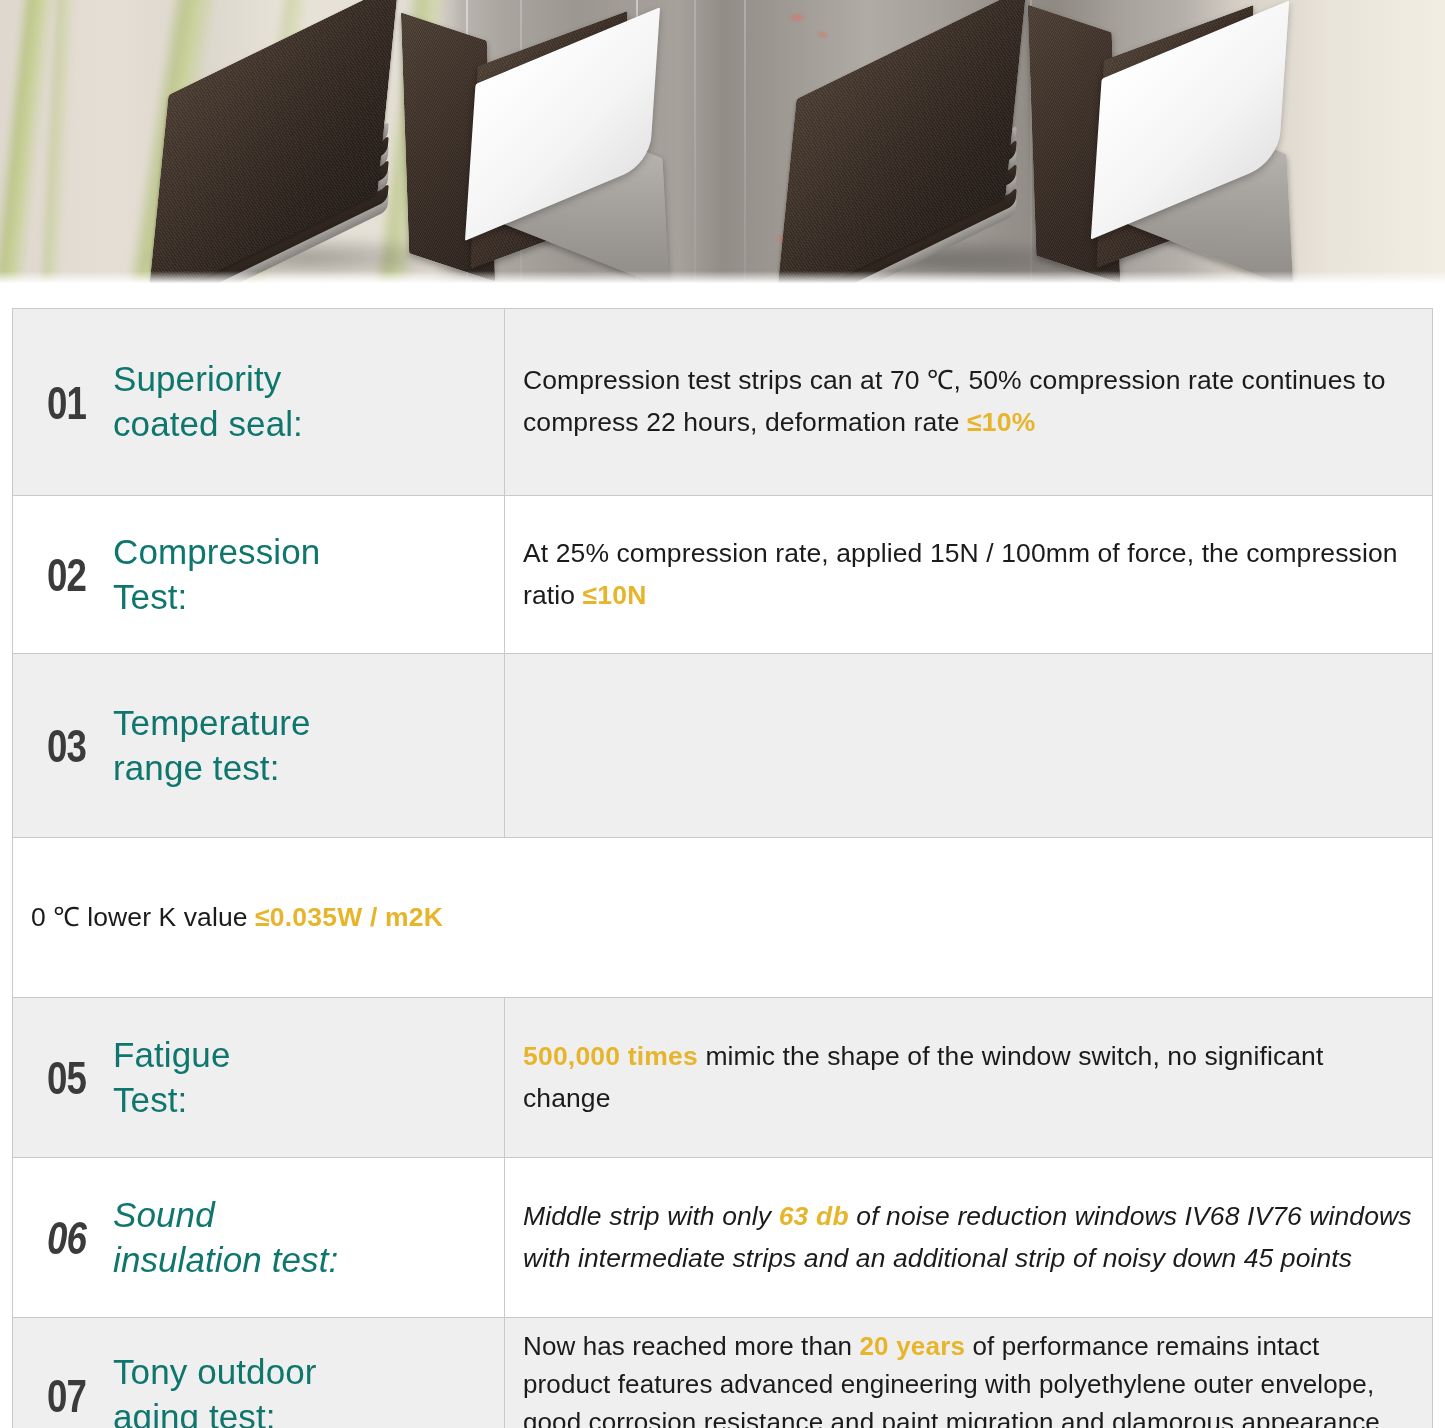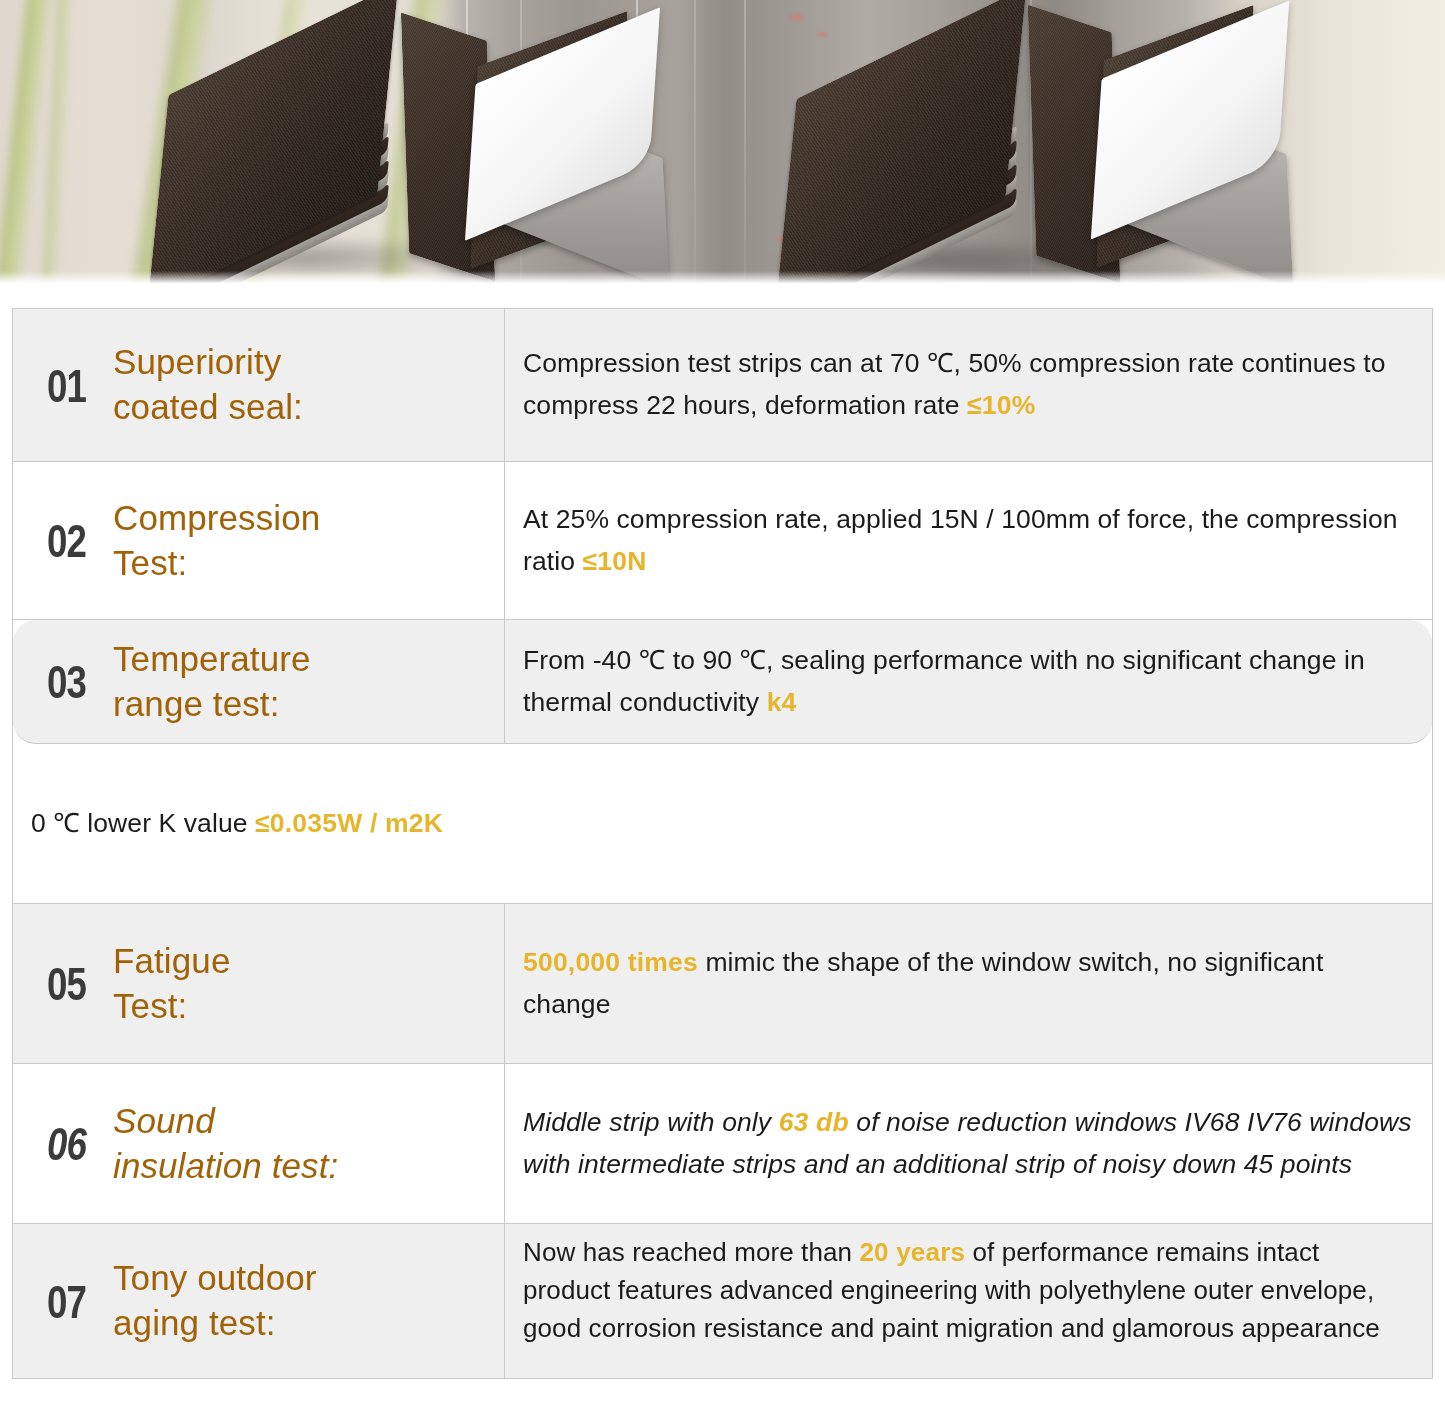--- a/index.html
+++ b/index.html
@@ -161,21 +161,21 @@
     color: #3b3b3b;
     letter-spacing: -1px;
     transform: scaleX(.78);
     transform-origin: left center;
     width: 72px;
     flex: 0 0 72px;
   }
   .label-text {
     font-size: 35px;
     line-height: 1.28;
-    color: #a16207;
+    color: #0f766e;
     font-weight: 400;
     letter-spacing: .1px;
     margin-left: -6px;
   }
 
   .cell-desc {
     flex: 1 1 auto;
     display: flex;
     align-items: center;
     padding: 10px 18px 10px 18px;
@@ -185,23 +185,23 @@
     line-height: 1.58;
     color: #1b1b1b;
     letter-spacing: .1px;
   }
   .hl {
     color: #e7b52b;
     font-weight: 700;
     letter-spacing: .2px;
   }
 
-  .r1 { height: 153px; justify-content: space-between; }
+  .r1 { height: 187px; justify-content: space-between; }
   .r2 { height: 158px; justify-content: space-between; }
-  .r3 { height: 124px; border-radius: 23px; }
+  .r3 { height: 184px; }
   .r4 { height: 160px; }
   .r5 { height: 160px; }
   .r6 { height: 160px; font-style: italic; }
   .r7 { height: 155px; }
   .r7 .desc-text { line-height: 1.46; font-size: 26px; }
   .r7 .cell-desc { align-items: flex-start; }
 </style>
 </head>
 <body>
 
@@ -304,23 +304,20 @@
     </div>
 
     <div class="row shaded r3">
       <div class="cell-label">
         <span class="num">03</span>
         <span class="label-text">
           <span>Temperature</span><br>
           <span>range test:</span>
         </span>
       </div>
-      <div class="cell-desc">
-        <span class="desc-text"><span>From -40 ℃ to 90 ℃, sealing performance with no significant change in thermal conductivity </span><span class="hl">k4</span><span></span></span>
-      </div>
     </div>
 
     <div class="row r4">
       <div class="cell-desc">
         <span class="desc-text"><span>0 ℃ lower K value </span><span class="hl">≤0.035W / m2K</span><span></span></span>
       </div>
     </div>
 
     <div class="row shaded r5">
       <div class="cell-label">

